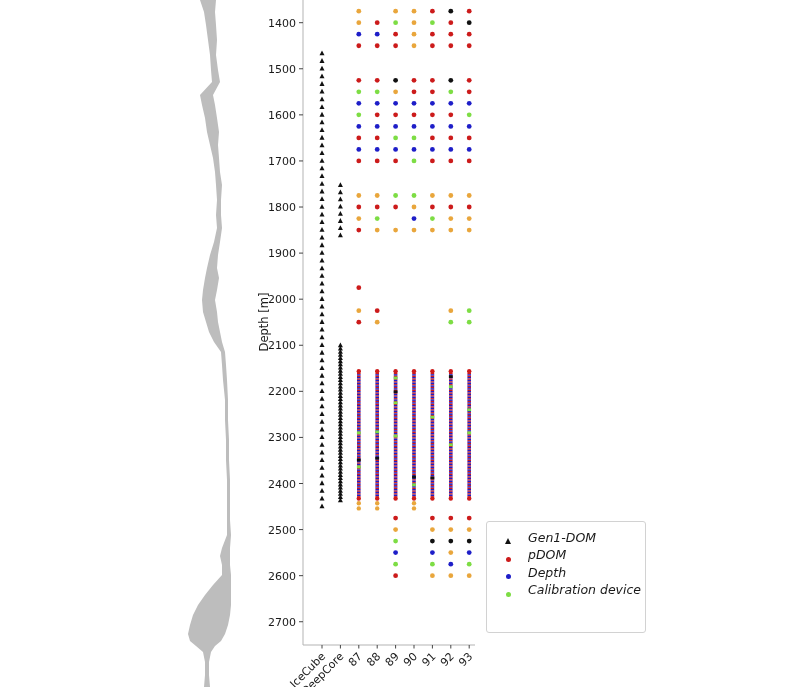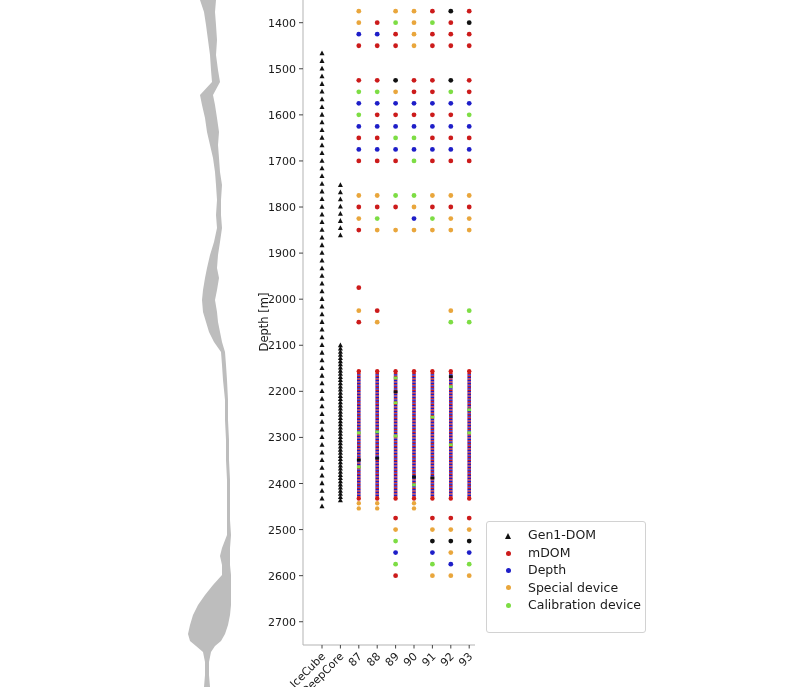--- a/index.html
+++ b/index.html
@@ -1,21 +1,21 @@
 <!DOCTYPE html>
 <html><head>
 <meta charset="utf-8">
 <style>
   html,body{margin:0;padding:0;background:#ffffff;}
   #canvas{position:relative;width:800px;height:687px;background:#ffffff;overflow:hidden;
           font-family:"DejaVu Sans","Liberation Sans",sans-serif;}
   #chart-svg{position:absolute;left:0;top:0;}
   #legend{position:absolute;left:486px;top:521px;width:160px;height:112px;background:#ffffff;
           border:1px solid #d2d2d2;border-radius:3px;box-sizing:border-box;padding-top:5px;}
-  .legend-row{display:flex;align-items:center;height:17.4px;padding-left:13px;}
+  .legend-row{display:flex;align-items:flex-end;height:17.4px;padding-left:13px;font-style:italic;}
   .legend-marker{width:16px;display:flex;justify-content:center;align-items:center;}
   .legend-label{margin-left:12px;font-size:12.5px;color:#1a1a1a;line-height:1;}
   .dot{width:5px;height:5px;border-radius:50%;}
   .tri{width:0;height:0;border-left:3.5px solid transparent;border-right:3.5px solid transparent;
        border-bottom:6px solid #111;}
 </style>
 </head>
 <body>
 
 <div id="canvas">
@@ -997,33 +997,27 @@
       <div class="legend-row">
         <span class="legend-marker">
           <span class="tri"></span>
         </span>
         <span class="legend-label">Gen1-DOM</span>
       </div>
       <div class="legend-row">
         <span class="legend-marker">
           <span class="dot" style="background: rgb(204, 27, 27);"></span>
         </span>
-        <span class="legend-label">mDOM</span>
+        <span class="legend-label">pDOM</span>
       </div>
       <div class="legend-row">
         <span class="legend-marker">
           <span class="dot" style="background: rgb(30, 30, 200);"></span>
         </span>
         <span class="legend-label">Depth</span>
-      </div>
-      <div class="legend-row">
-        <span class="legend-marker">
-          <span class="dot" style="background: rgb(233, 166, 60);"></span>
-        </span>
-        <span class="legend-label">Special device</span>
       </div>
       <div class="legend-row">
         <span class="legend-marker">
           <span class="dot" style="background: rgb(125, 221, 68);"></span>
         </span>
         <span class="legend-label">Calibration device</span>
       </div>
     </div>
 </div>
 

